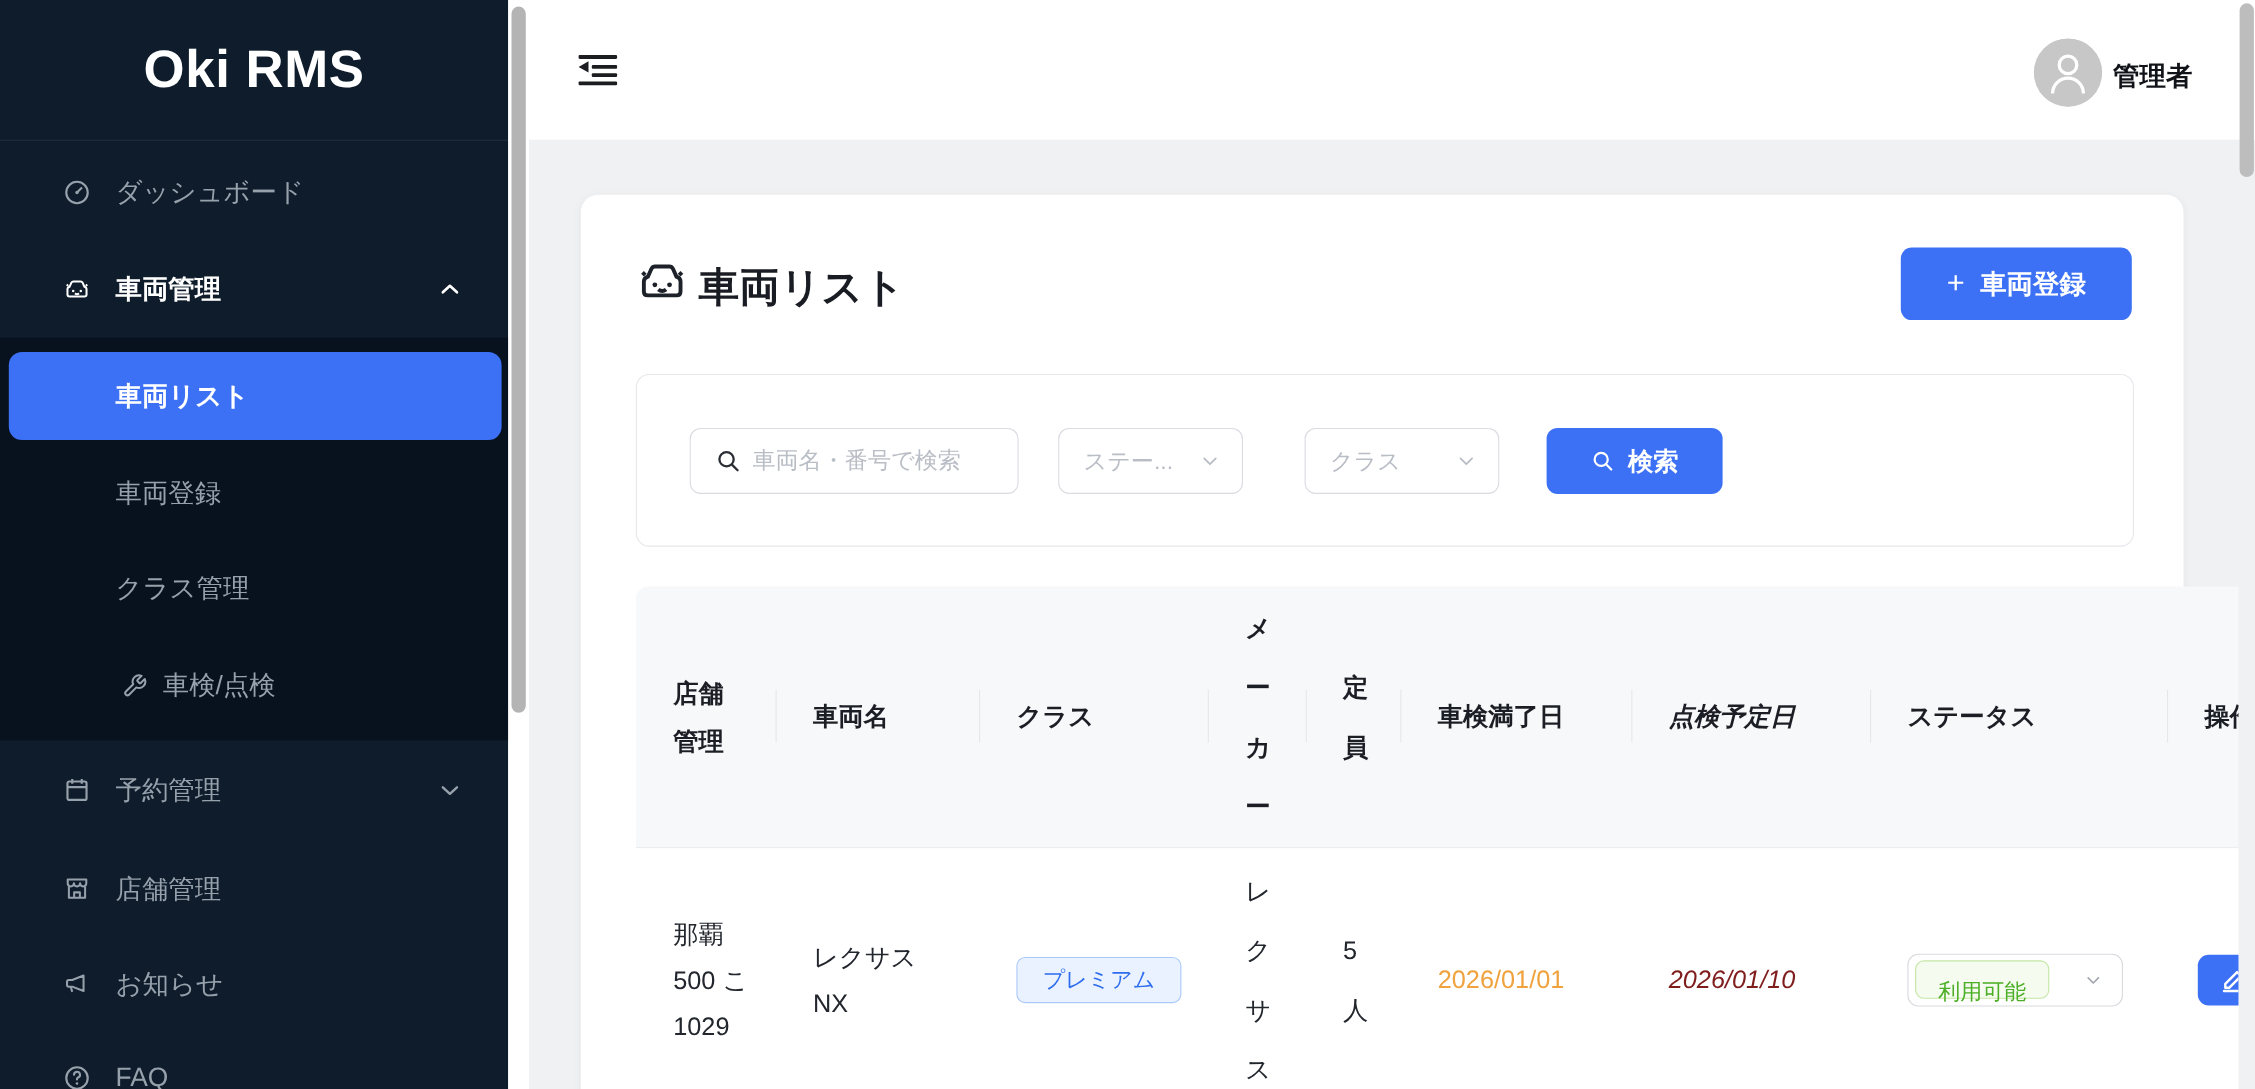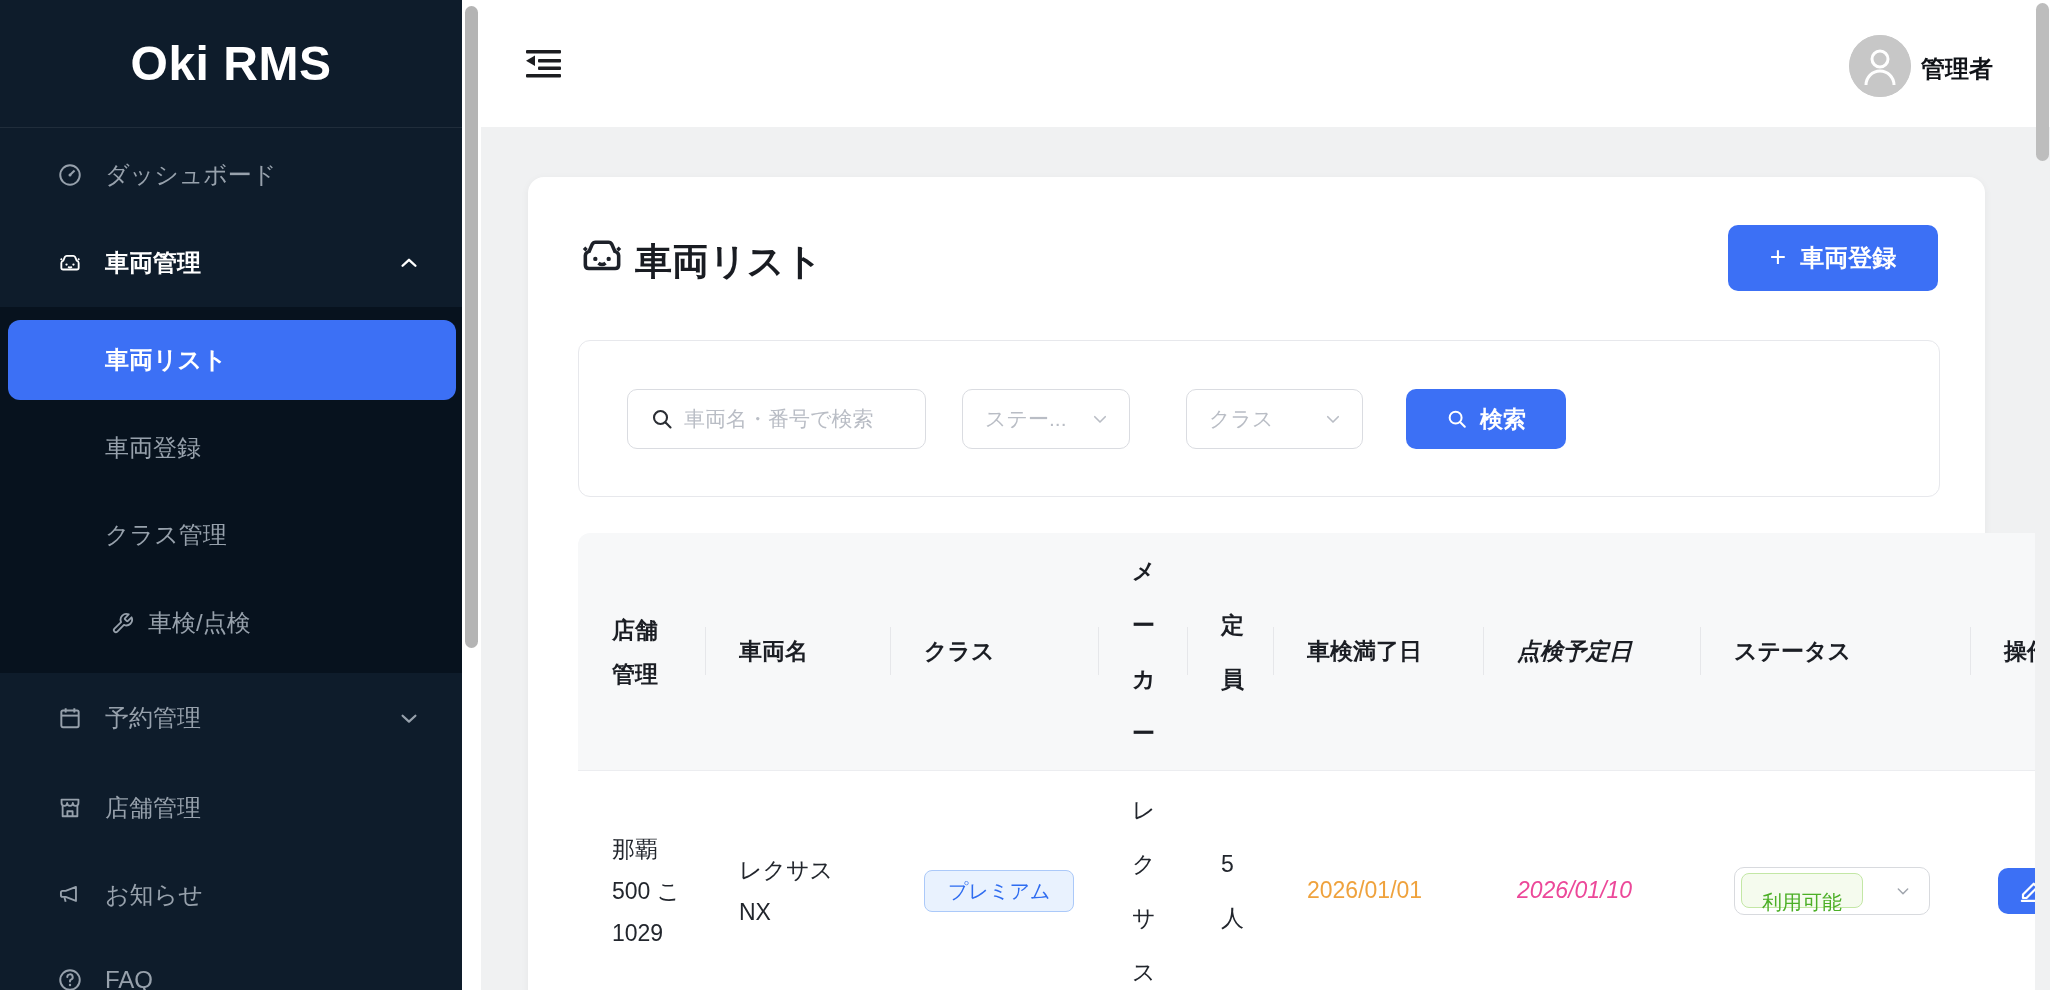--- a/index.html
+++ b/index.html
@@ -121,21 +121,21 @@
   .td { padding-left:34px; font-size:23px; color:#22262d; }
   .td .plate { width:76px; line-height:42px; }
   .td .vname { width:112px; line-height:42px; }
   .td .vert  { width:1.15em; line-height:54px; word-break:break-all; }
   .tag-blue {
     display:inline-block; padding:0 23px; height:42px; line-height:40px;
     background:#e9f2fe; border:1px solid #abc9f9; border-radius:8px;
     color:#2e6cf0; font-size:20px; font-weight:500; white-space:nowrap;
   }
   .date-warn { color:#efa23d; font-weight:500; white-space:nowrap; }
-  .date-norm { color:#ec4899; white-space:nowrap; }
+  .date-norm { color:#7f1d1d; white-space:nowrap; }
   .status-select {
     width:196px; height:48px; border:1.5px solid #d8dade; border-radius:10px; background:#fff;
     display:flex; align-items:center; justify-content:space-between; padding:0 18px 0 6px; cursor:pointer;
   }
   .tag-green {
     display:inline-block; padding:12px 20px; height:35px; line-height:33px;
     background:#f5fbee; border:1px solid #c3e7a5; border-radius:8px;
     color:#4caf27; font-size:20px; font-weight:500; white-space:nowrap;
   }
   .status-select .chev { width:16px; height:16px; }

